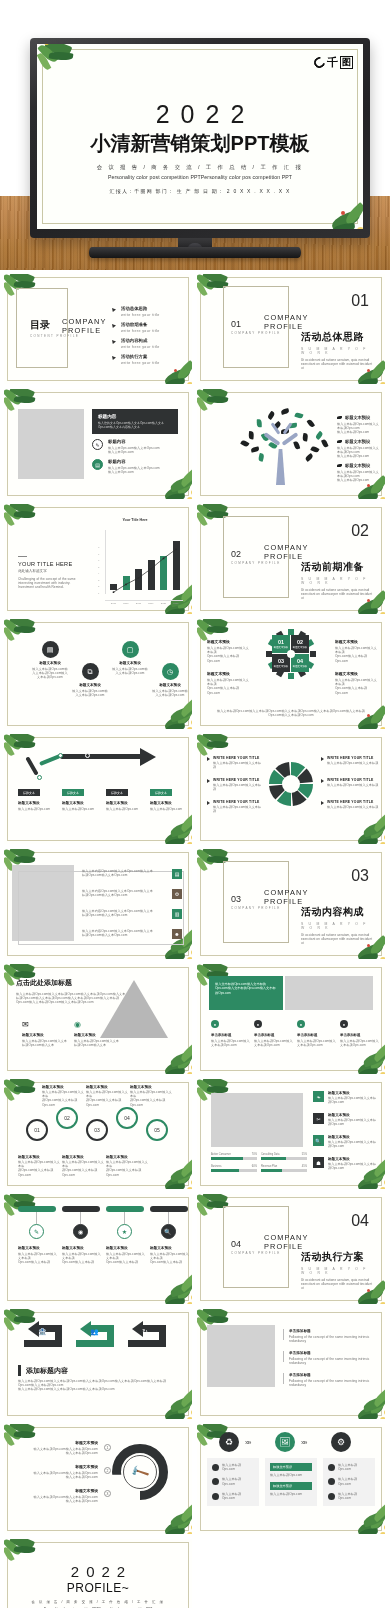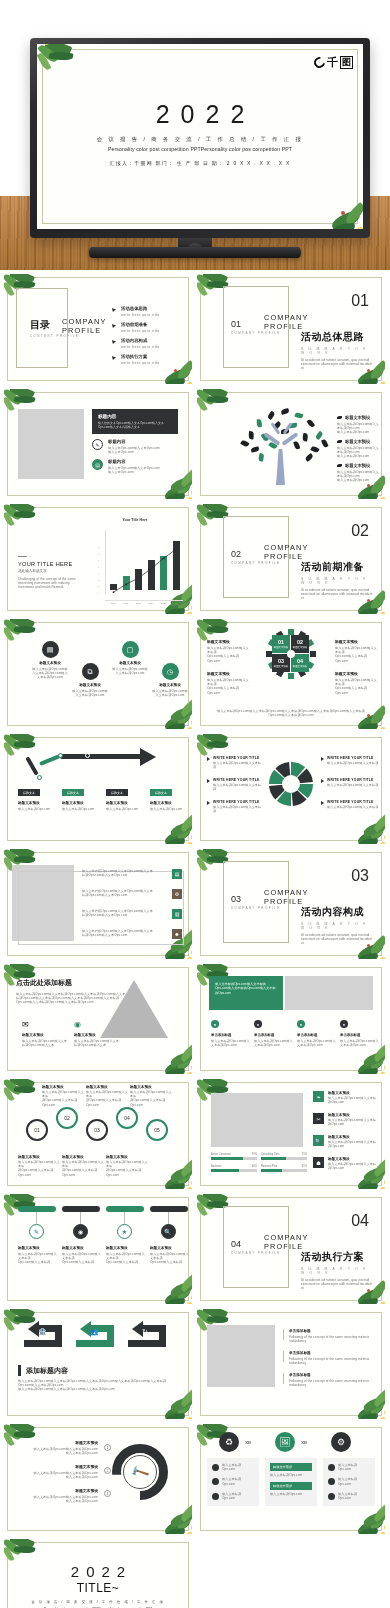--- a/index.html
+++ b/index.html
@@ -120,20 +120,21 @@
         </div>
 
         <div class="cover-logo">
           <span class="logo-mark"></span>
           <span class="logo-text">千</span>
           <span class="logo-box">图</span>
         </div>
 
         <div class="cover-center">
           <div class="cover-year">2022</div>
+          <div class="cover-title">小清新营销策划PPT模板</div>
           <div class="cover-sub-cn">会  议  报  告  /  商  务  交  流  /  工  作  总  结  /  工  作  汇  报</div>
           <div class="cover-sub-en">Personality color post competition PPTPersonality color pos competition PPT</div>
           <div class="cover-meta">汇报人：千图网   部门：  生  产  部 日  期： 2 0 X X . X X . X X</div>
         </div>
       </div>
 
     </div>
   </div>
   <div class="tv-stand-neck"></div>
   <div class="tv-stand-knob"></div>
@@ -1256,19 +1257,19 @@
       <div class="slide-border"></div>
       <div class="leafset" style="left:-3px;top:-4px;">
  <div class="lf" style="left:9px;top:2px;width:24px;height:10px;background:#3f7d3c;transform:rotate(22deg);"></div>
  <div class="lf" style="left:1px;top:8px;width:20px;height:8px;background:#5a9b4a;transform:rotate(48deg);"></div>
  <div class="lf" style="left:13px;top:11px;width:21px;height:7px;background:#2f6b34;transform:rotate(8deg);"></div>
  <div class="pl" style="left:0px;top:16px;width:15px;height:6px;background:#7ab05c;transform:rotate(62deg);"></div>
 
  </div>
   <div style="position:absolute;left:0;right:0;top:24px;text-align:center;">
     <div style="font-size:15px;letter-spacing:7px;color:#1b1b1b;text-indent:7px;">2022</div>
-    <div style="font-size:12px;color:#141414;margin-top:1px;letter-spacing:.5px;">TITLE~</div>
+    <div style="font-size:12px;color:#141414;margin-top:1px;letter-spacing:.5px;">PROFILE~</div>
     <div style="font-size:3.4px;letter-spacing:1.6px;color:#333;margin-top:5px;">会  议  报  告  /  商  务  交  流  /  工  作  总  结  /  工  作  汇  报</div>
     <div style="font-size:3.2px;color:#333;margin-top:3px;padding:0 34px;">Personality color post competition PPTPersonality color pos competition PPT</div>
 
   </div>
     </div>
   </div>
 
 </body></html>

